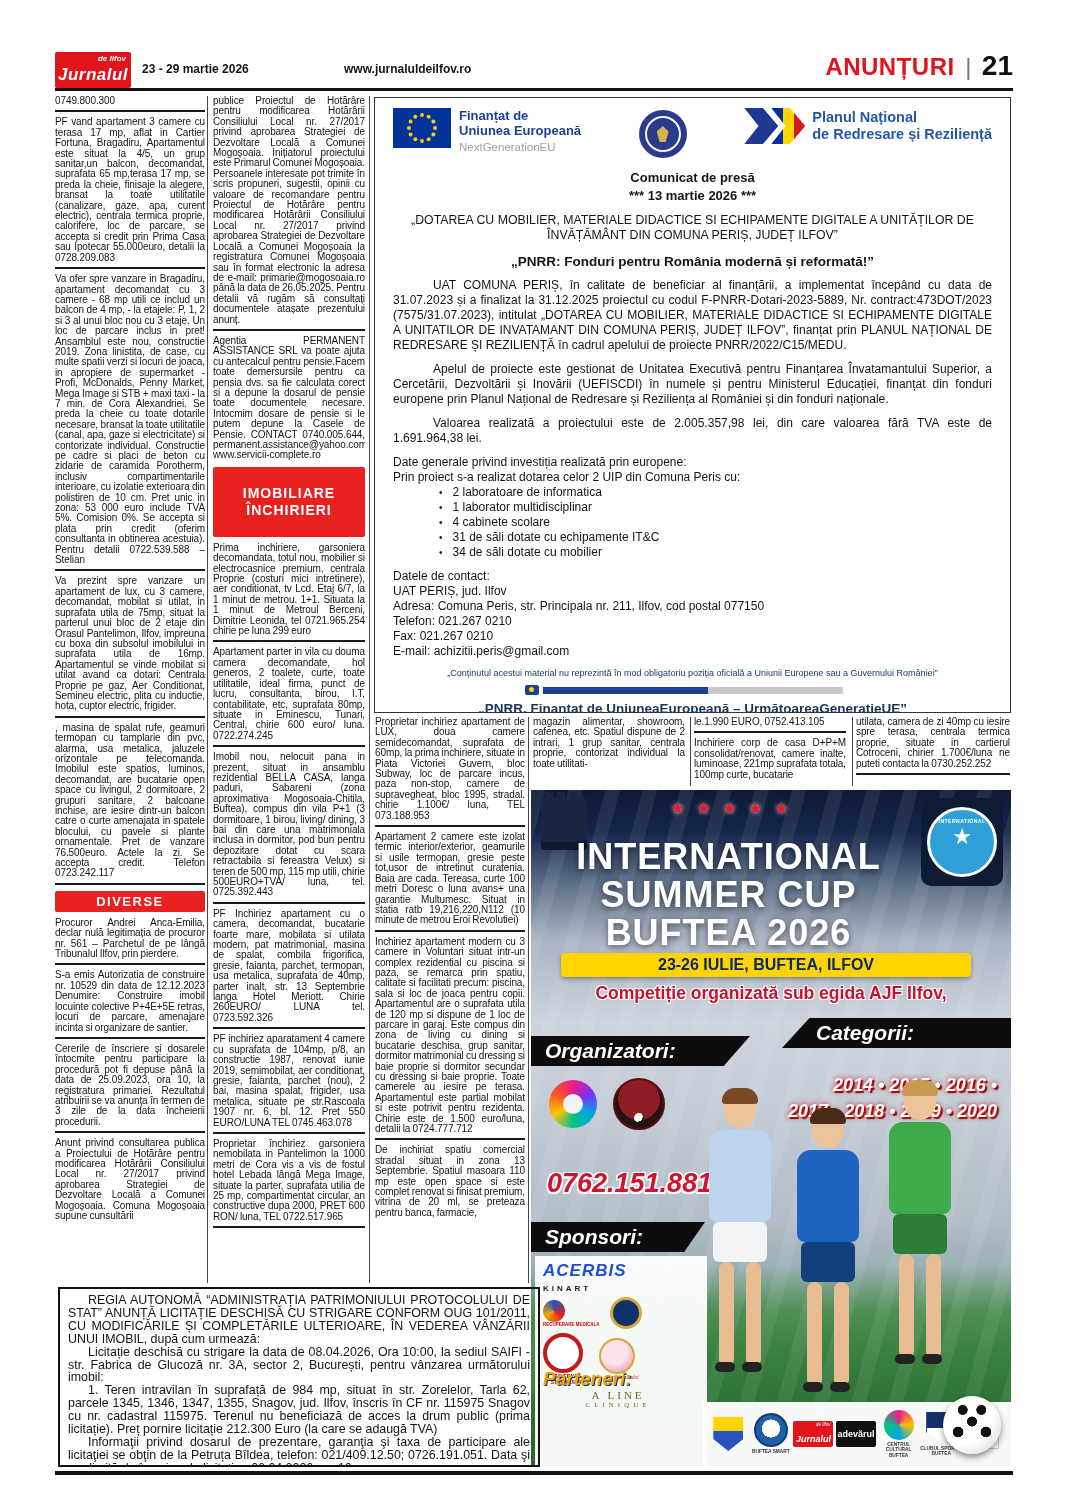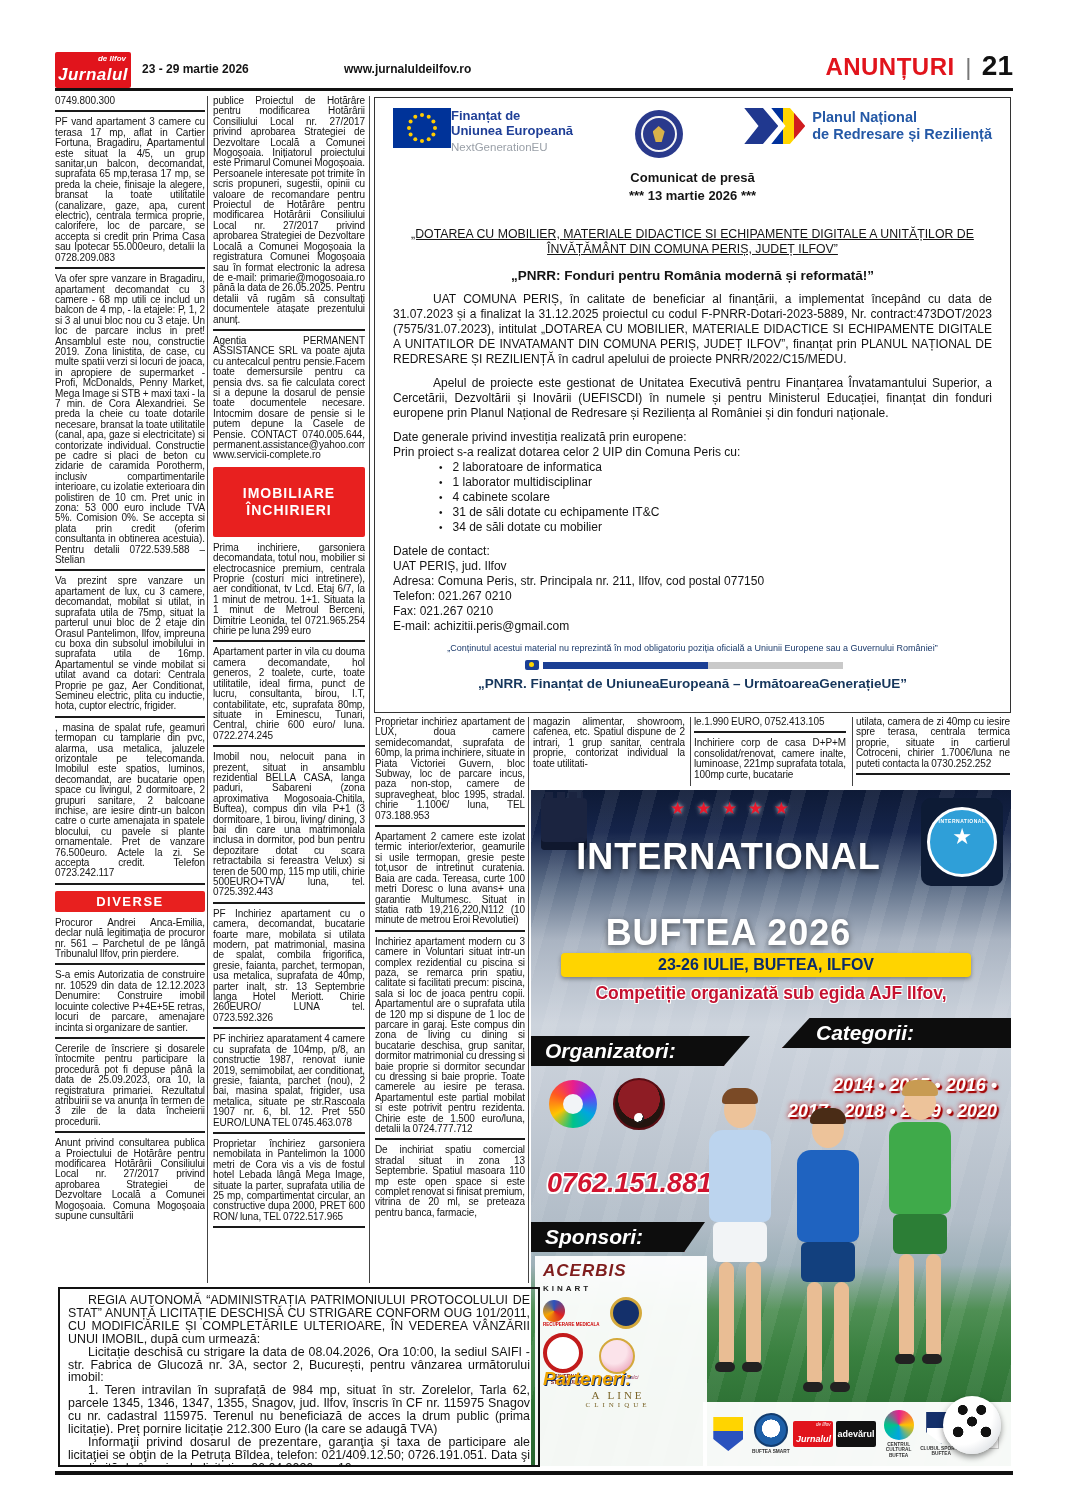--- a/index.html
+++ b/index.html
@@ -22,33 +22,33 @@
   .ad{font-size:10px;line-height:10.4px;text-align:justify;word-spacing:-0.4px;letter-spacing:-0.1px;}
   .rule{border-top:2px solid #1a1a1a;margin:4px 0 5px 0;}
   .redbox{background:#e8201f;color:#fff;font-weight:800;text-align:center;border-radius:2px;}
   .redbox.one{font-size:13px;letter-spacing:1.5px;padding:3px 0;margin:6px 0;}
   .redbox.two{font-size:14px;letter-spacing:1px;line-height:17px;padding:18px 0;margin:6px 0;}
   .vline{position:absolute;width:1px;background:#444;}
   
   .press{position:absolute;left:374px;top:97px;width:637px;height:616px;border:1.5px solid #333;
          box-sizing:border-box;padding:10px 18px 6px 18px;overflow:hidden;font-size:12px;line-height:15px;}
   .press .logos{display:flex;align-items:flex-start;justify-content:space-between;height:60px;margin-bottom:2px;}
-  .eu-block{display:flex;}
+  .eu-block{display:flex;gap:8px;}
   .eu-txt .t1{color:#1f3f97;font-weight:800;font-size:13px;line-height:15px;}
   .eu-txt .t2{color:#9aa0a8;font-size:11.5px;margin-top:2px;}
   .gov{width:48px;height:48px;border-radius:50%;background:#2a3a8c;position:relative;margin-top:2px;}
   .gov:after{content:"";position:absolute;inset:6px;border:2px solid #f5f5f5;border-radius:50%;}
   .gov .em{position:absolute;left:50%;top:50%;width:12px;height:16px;transform:translate(-50%,-50%);background:#d8b24a;clip-path:polygon(50% 0,100% 35%,75% 100%,25% 100%,0 35%);}
   .pnrr-block{display:flex;gap:7px;align-items:center;}
   .chev{width:34px;height:36px;clip-path:polygon(0 0,55% 0,100% 50%,55% 100%,0 100%,42% 50%);}
   .chev1{background:#20388f;}
   .chev2{background:linear-gradient(90deg,#00319c 0 34%,#ffd500 34% 67%,#d01c1f 67% 100%);margin-left:-14px;}
   .pnrr-txt{color:#2458a6;font-weight:800;font-size:14.5px;line-height:17px;}
   .press h2{margin:2px 0 0 0;text-align:center;font-size:13px;line-height:16px;}
-  .press .ttl{text-align:center;font-size:12.3px;line-height:15px;margin:23px 8px 0 8px;text-decoration:underline;}
+  .press .ttl{text-align:center;font-size:12.3px;line-height:15px;margin:9px 8px 0 8px;}
   .press .sub{text-align:center;font-weight:800;font-size:13.5px;margin:11px 0 2px 0;}
   .press p.body{margin:9px 0 0 0;text-align:justify;text-indent:40px;}
   .press .nolist{margin:9px 0 0 0;}
   .press ul{margin:0;padding-left:46px;list-style:none;}
   .press ul li{line-height:15px;}
   .press ul li:before{content:"•";margin-right:10px;font-size:10px;}
   .press .contact div{line-height:15px;}
   .press .disc{color:#1b3a6b;font-size:9px;text-align:center;margin-top:7px;}
   .press .bar{width:300px;height:7px;margin:6px auto 0 auto;background:#c9c9c9;position:relative;}
   .press .bar .fill{position:absolute;left:0;top:0;bottom:0;width:55%;background:#1b3f94;}
@@ -85,21 +85,21 @@
          text-shadow:0 0 5px #c00,2px 2px 1px #900;}
   .orglogos{position:absolute;left:18px;top:288px;display:flex;gap:16px;align-items:center;}
   .swirl{width:48px;height:48px;border-radius:50%;background:conic-gradient(#e91e8c,#7b2ff7,#00a6e0,#00c389,#ffc400,#ff5722,#e91e8c);position:relative;}
   .swirl:after{content:"";position:absolute;inset:14px;background:#f2f4f7;border-radius:50%;}
   .lion{width:48px;height:48px;border-radius:50%;background:radial-gradient(circle at 50% 40%,#8e1c24 0 55%,#23140f 56% 100%);border:2px solid #5a0e14;position:relative;}
   .lion:after{content:"";position:absolute;left:50%;bottom:5px;transform:translateX(-50%);width:10px;height:10px;border-radius:50%;
         background:radial-gradient(circle at 35% 35%,#fff 0 55%,#222 56%);}
   .phone{position:absolute;left:16px;top:378px;color:#d0142f;font-weight:800;font-style:italic;font-size:27px;
          text-shadow:-1.5px -1.5px 0 #fff,1.5px -1.5px 0 #fff,-1.5px 1.5px 0 #fff,1.5px 1.5px 0 #fff;}
   .panel{position:absolute;left:4px;top:466px;bottom:0;width:172px;background:rgba(255,255,255,.95);padding:5px 4px 0 8px;box-sizing:border-box;}
-  .acerbis{font-weight:800;font-style:italic;font-size:17px;letter-spacing:1px;color:#7f1d1d;}
+  .acerbis{font-weight:800;font-style:italic;font-size:17px;letter-spacing:1px;color:#1d4ed8;}
   .kinart{font-size:8px;letter-spacing:3px;font-weight:700;color:#222;margin-top:3px;}
   .sp-row{display:flex;align-items:center;gap:10px;margin-top:4px;}
   .fig{width:22px;height:22px;border-radius:50%;background:conic-gradient(#2a52be,#d22,#f4a300,#2a52be);}
   .recup{font-size:4.5px;color:#c00;font-weight:700;}
   .gcrest{width:26px;height:26px;border-radius:50%;background:#14306b;border:3px solid #d4a93c;}
   .taverna{width:32px;height:32px;border-radius:50%;border:4px solid #c21b1b;background:#fff;}
   .tlbl{font-size:5px;font-weight:700;color:#7a1212;width:46px;line-height:6px;text-align:center;}
   .dulci{width:32px;height:32px;border-radius:50%;background:radial-gradient(circle at 40% 35%,#fbe3ea 0 45%,#e48ba6 100%);border:2px solid #d4a93c;}
   .dlbl{font-size:5.5px;font-style:italic;color:#a0355c;width:46px;text-align:center;}
   .aline{margin-top:4px;font-family:"Liberation Serif",serif;color:#7a6428;text-align:center;width:150px;}
@@ -243,20 +243,21 @@
           <div>de Redresare și Reziliență</div>
         </div>
       </div>
     </div>
     <h2>Comunicat de presă</h2>
     <h2>*** 13 martie 2026 ***</h2>
     <div class="ttl">„DOTAREA CU MOBILIER, MATERIALE DIDACTICE SI ECHIPAMENTE DIGITALE A UNITĂȚILOR DE ÎNVĂȚĂMÂNT DIN COMUNA PERIȘ, JUDEȚ ILFOV”</div>
     <div class="sub">„PNRR: Fonduri pentru România modernă și reformată!”</div>
     <p class="body">UAT COMUNA PERIȘ, în calitate de beneficiar al finanțării, a implementat începând cu data de 31.07.2023 și a finalizat la 31.12.2025 proiectul cu codul F-PNRR-Dotari-2023-5889, Nr. contract:473DOT/2023 (7575/31.07.2023), intitulat „DOTAREA CU MOBILIER, MATERIALE DIDACTICE SI ECHIPAMENTE DIGITALE A UNITATILOR DE INVATAMANT DIN COMUNA PERIȘ, JUDEȚ ILFOV”, finanțat prin PLANUL NAȚIONAL DE REDRESARE ȘI REZILIENȚĂ în cadrul apelului de proiecte PNRR/2022/C15/MEDU.</p>
     <p class="body">Apelul de proiecte este gestionat de Unitatea Executivă pentru Finanțarea Învatamantului Superior, a Cercetării, Dezvoltării și Inovării (UEFISCDI) în numele și pentru Ministerul Educației, finanțat din fonduri europene prin Planul Național de Redresare și Reziliența al României și din fonduri naționale.</p>
+    <p class="body">Valoarea realizată a proiectului este de 2.005.357,98 lei, din care valoarea fără TVA este de 1.691.964,38 lei.</p>
     <div class="nolist">Date generale privind investiția realizată prin europene:</div>
     <div>Prin proiect s-a realizat dotarea celor 2 UIP din Comuna Peris cu:</div>
     <ul>
       <li>2 laboratoare de informatica</li>
       <li>1 laborator multidisciplinar</li>
       <li>4 cabinete scolare</li>
       <li>31 de săli dotate cu echipamente IT&amp;C</li>
       <li>34 de săli dotate cu mobilier</li>
     </ul>
     <div class="contact nolist">
@@ -303,20 +304,21 @@
     <div class="beams"></div>
     <div class="castle"></div>
     <div class="stars">★ ★ ★ ★ ★</div>
     <div class="badge">
       <div class="circ">
         <div class="bt">INTERNATIONAL</div>
         <div class="bs">★</div>
       </div>
     </div>
     <div class="pt1" style="top:46px;">INTERNATIONAL</div>
+    <div class="pt1" style="top:84px;">SUMMER CUP</div>
     <div class="pt1" style="top:122px;">BUFTEA 2026</div>
     <div class="ybanner">23-26 IULIE, BUFTEA, ILFOV</div>
     <div class="psub" style="top:193px;">Competiție organizată sub egida AJF Ilfov,</div>
     <div class="blk left" style="top:246px;">Organizatori:</div>
     <div class="blk right" style="top:228px;">Categorii:</div>
     <div class="years">
       <div>2014 • 2015 • 2016 •</div>
       <div>2017 • 2018 • 2019 • 2020</div>
     </div>
     <div class="orglogos">

